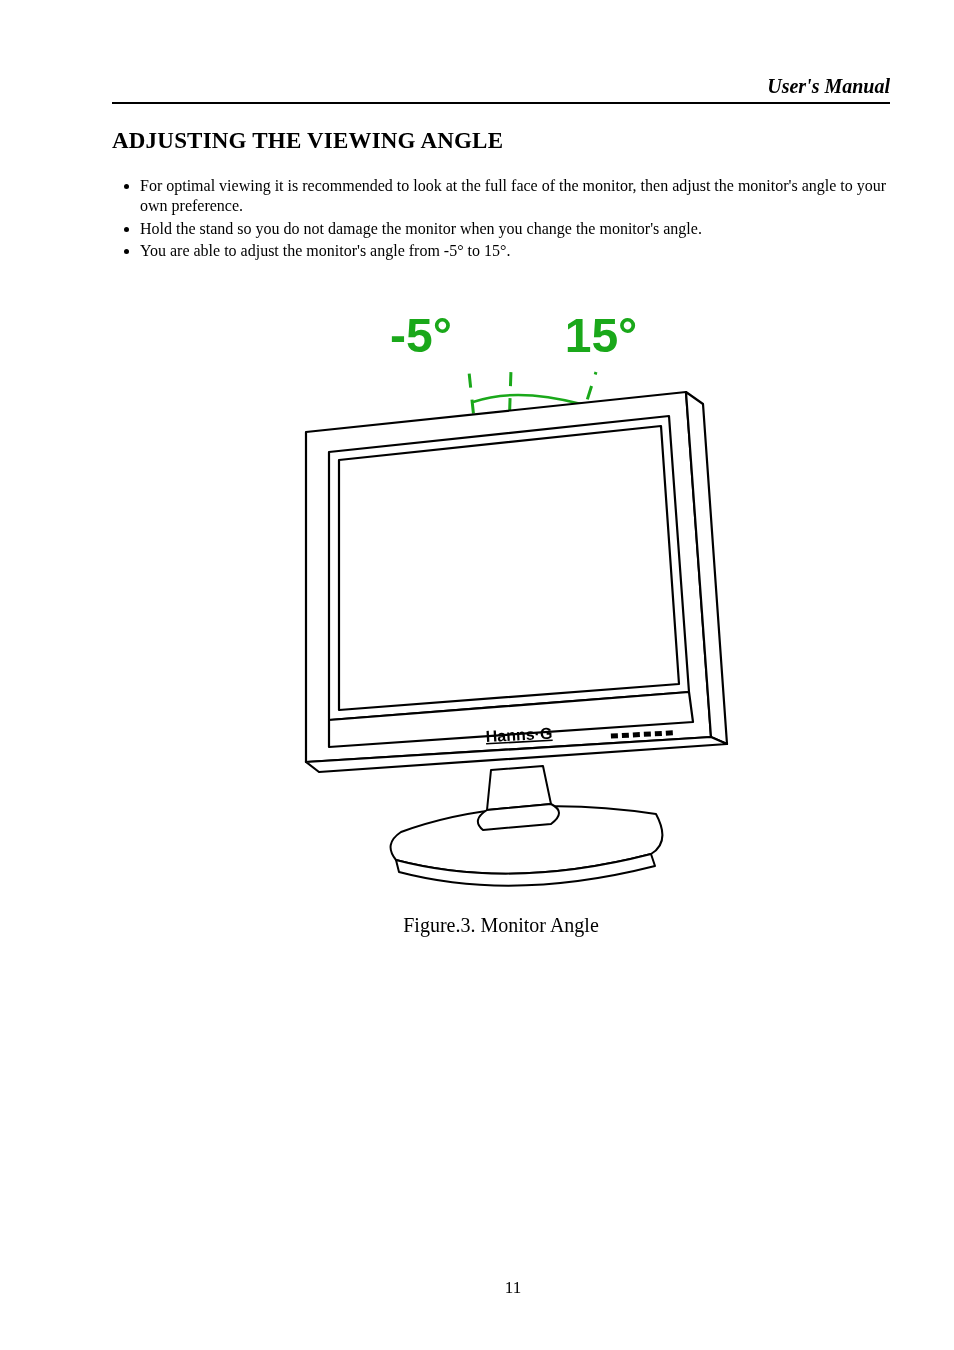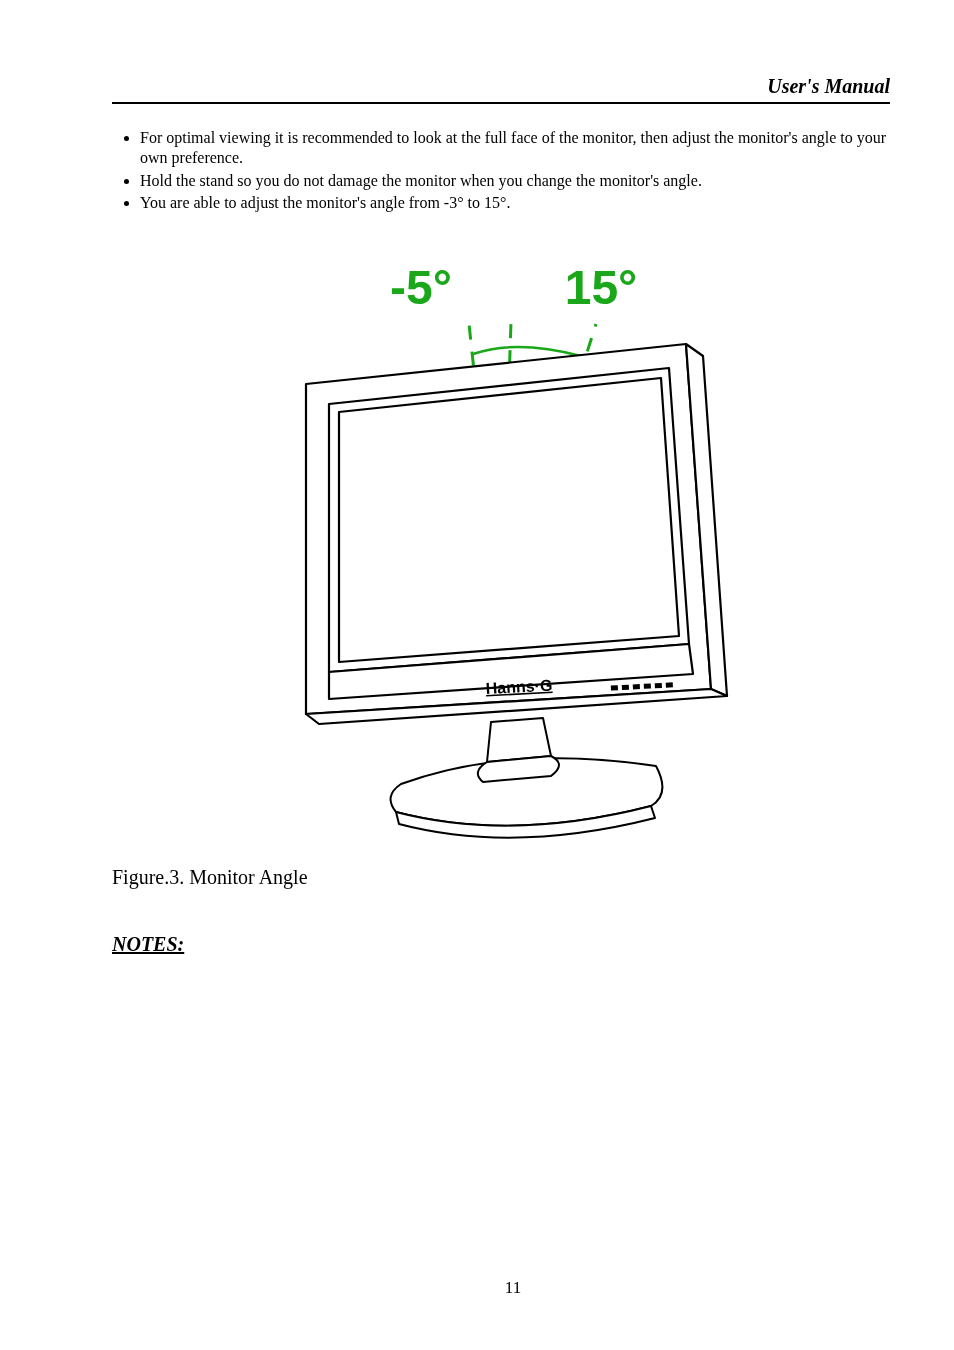--- a/index.html
+++ b/index.html
@@ -44,21 +44,21 @@
   }
   ul.bullets li {
     margin-bottom: 2px;
   }
   .figure-wrap {
     text-align: center;
     margin-top: 30px;
   }
   .figure-caption {
     font-size: 20px;
-    text-align: left;
+    text-align: center;
     margin-top: 18px;
   }
   .notes-heading {
     font-size: 20px;
     font-style: italic;
     font-weight: bold;
     text-decoration: underline;
     margin-top: 44px;
     margin-bottom: 18px;
   }
@@ -74,25 +74,26 @@
   svg { display: inline-block; }
 </style>
 </head>
 <body>
 
 <div class="page">
 
   <div class="header-label">User's Manual</div>
   <hr class="hr">
 
+  <h1 class="section-title">ADJUSTING THE VIEWING ANGLE</h1>
 
   <ul class="bullets">
     <li>For optimal viewing it is recommended to look at the full face of the monitor, then adjust the monitor's angle to your own preference.</li>
     <li>Hold the stand so you do not damage the monitor when you change the monitor's angle.</li>
-    <li>You are able to adjust the monitor's angle from -3° to 15°.</li>
+    <li>You are able to adjust the monitor's angle from -5° to 15°.</li>
   </ul>
 
   <div class="figure-wrap">
     <svg width="500" height="600" viewBox="0 0 500 600">
 
       <text x="170" y="60" fill="#1aa81a" font-size="48" font-weight="bold" font-family="Arial, sans-serif" text-anchor="middle">-5°</text>
       <text x="350" y="60" fill="#1aa81a" font-size="48" font-weight="bold" font-family="Arial, sans-serif" text-anchor="middle">15°</text>
 
       <g stroke="#1aa81a" stroke-width="3" fill="none">
 
@@ -154,17 +155,16 @@
       </g>
     </svg>
 
     <div class="figure-caption">
       <span>Figure.3.</span>
       <span> </span>
       <span>Monitor Angle</span>
     </div>
   </div>
 
-  <div class="notes-heading">NOTES:</div>
 
 
   <div class="page-number">11</div>
 </div>
 
 </body></html>

